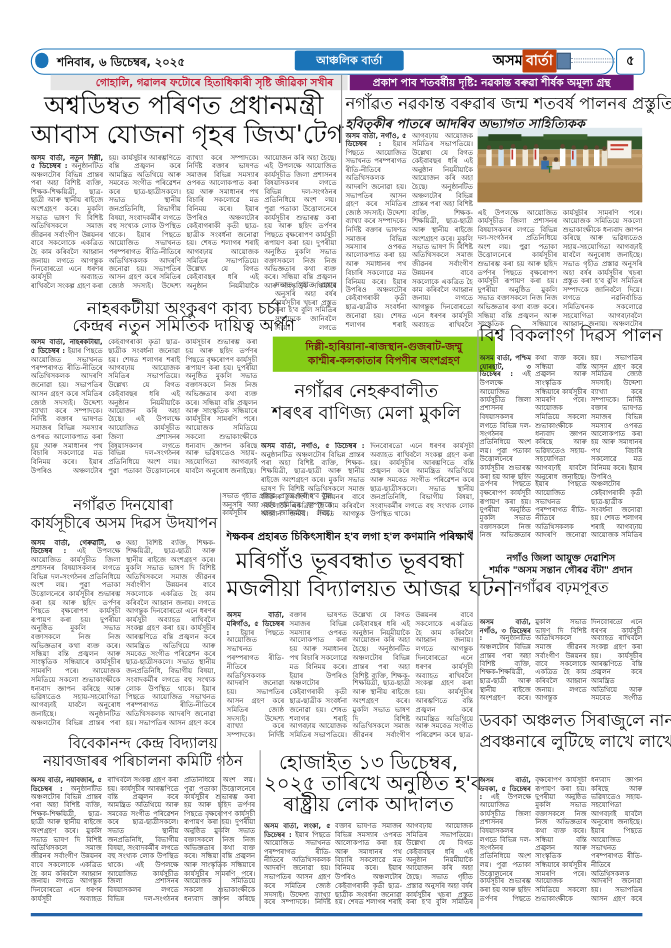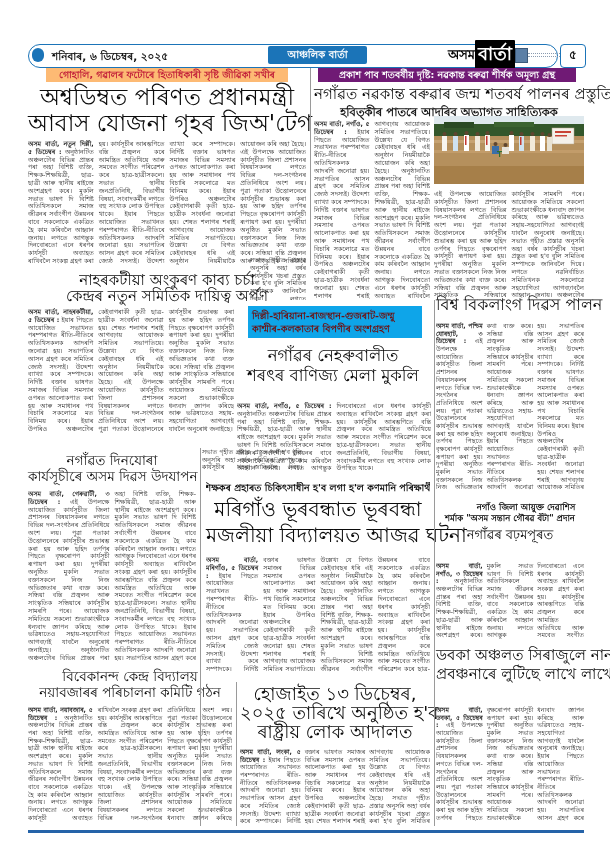--- a/index.html
+++ b/index.html
@@ -7,36 +7,36 @@
        font-family:"DejaVu Sans","Liberation Sans",sans-serif;color:#1c1c1c;}
   .abs{position:absolute;}
   
   .hdr-pill{border:1.5px solid #1b74b8;border-radius:12px;background:#fff;}
   .hdr-cap{background:#1b74b8;border-radius:50%;}
   .hdr-date{font-size:10.5px;font-weight:bold;color:#111;white-space:nowrap;}
   .hdr-section{background:#1b74b8;color:#fff;font-size:10px;font-weight:bold;
                display:flex;align-items:center;justify-content:center;border-radius:2px;white-space:nowrap;}
   .mast{display:flex;align-items:center;gap:0;justify-content:flex-end;}
   .mast-black{font-size:13px;font-weight:bold;color:#000;}
-  .mast-red{font-size:18px;font-weight:bold;color:#fff;background:#000000;padding:0 3px;border-radius:1px;}
+  .mast-red{font-size:13px;font-weight:bold;color:#fff;background:#c2410c;padding:0 3px;border-radius:1px;}
   .mast-logo{width:11px;height:13px;background:#5b7fa6;border:1px solid #3c5a7a;}
   .mast-urls div{width:40px;height:0;border-bottom:1.5px dotted #8a9bb0;margin:2px 0;}
   .pageno{border:1.5px solid #1b74b8;border-radius:4px;display:flex;align-items:center;
           justify-content:center;font-size:12px;font-weight:bold;color:#111;background:#fff;}
   
   .kicker{font-weight:bold;text-align:center;white-space:nowrap;overflow:hidden;
           display:flex;align-items:center;justify-content:center;}
-  .k-pink{background:#fdba74;color:#c2203a;font-size:9.5px;}
+  .k-pink{background:#e5e5e5;color:#c2203a;font-size:9.5px;padding-left:28px;}
   .k-green{background:#701a75;color:#ffffff;font-size:9.5px;}
   .k-plain{color:#0c0c0c;font-size:9.5px;}
-  .redbox{background:#0ea5e9;color:#6d1111;font-weight:bold;
-          font-size:9.5px;line-height:13px;padding:3px 4px;}
+  .redbox{background:#84cc16;color:#6d1111;font-weight:bold;text-align:center;
+          font-size:9.5px;line-height:13px;padding:3px 18px;}
   .hl{font-weight:normal;text-align:center;color:#0b0b0b;}
   .hl div{white-space:nowrap;}
-  .subhl{font-weight:bold;text-align:center;color:#151515;white-space:nowrap;}
+  .subhl{font-weight:bold;color:#151515;white-space:nowrap;font-style:italic;}
   .bodycols{font-size:6.3px;line-height:1.24;text-align:justify;overflow:hidden;color:#222;}
   .bodycols p{margin:0 0 3px 0;}
   .dl{font-weight:bold;}
   .vrule{position:absolute;width:1px;background:#9a9a9a;}
   .botrule{position:absolute;background:#2563a8;}
 </style>
 </head>
 <body>
 
 <div class="abs hdr-pill" style="left:28px;top:44px;width:528px;height:22px;"></div>
@@ -166,21 +166,21 @@
 
 <div class="abs kicker k-plain" style="left:206px;top:482px;width:224px;height:12px;">শিক্ষকৰ প্ৰহাৰত চিকিৎসাধীন হ'ব লগা হ'ল কণমানি পৰিক্ষাৰ্থী</div>
 <div class="abs hl" style="left:206px;top:496px;width:224px;font-size:20px;line-height:26px;">
   <div>মৰিগাঁও ভূৰবন্ধাত ভূৰবন্ধা</div>
   <div>মজলীয়া বিদ্যালয়ত আজৱ ঘটনা</div>
 </div>
 <div class="abs bodycols" style="left:206px;top:556px;width:224px;height:120px;column-count:4;column-gap:5px;">
   <p><b class="dl">অসম বাৰ্তা, মৰিগাঁও, ৫ ডিচেম্বৰ :</b> <span>ইয়াৰ পিছতে আয়োজিত সভাখনত পৰম্পৰাগত ৰীতি-নীতিৰে অতিথিসকলক আদৰণি জনোৱা হয়। সভাপতিৰ আসন গ্ৰহণ কৰে সমিতিৰ জ্যেষ্ঠ সদস্যই। উদ্দেশ্য ব্যাখ্যা কৰে সম্পাদকে। নিৰ্দিষ্ট বক্তাৰ ভাষণত সমাজৰ বিভিন্ন সমস্যাৰ ওপৰত আলোকপাত কৰা হয় আৰু সমাধানৰ পথ বিচাৰি সকলোৱে মত বিনিময় কৰে। ইয়াৰ উপৰিও অঞ্চলটোৰ কেইবাগৰাকী কৃতী ছাত্ৰ-ছাত্ৰীক সংবৰ্ধনা জনোৱা হয়। শেষত শলাগৰ শৰাই আগবঢ়ায় আয়োজক সমিতিৰ সভাপতিয়ে। উল্লেখ্য যে বিগত কেইবাবছৰ ধৰি এই অনুষ্ঠান নিয়মীয়াকৈ আয়োজন কৰি অহা হৈছে।</span> <span>অনুষ্ঠানটিত অঞ্চলটোৰ বিভিন্ন প্ৰান্তৰ পৰা অহা বিশিষ্ট ব্যক্তি, শিক্ষক-শিক্ষয়িত্ৰী, ছাত্ৰ-ছাত্ৰী আৰু স্থানীয় ৰাইজে অংশগ্ৰহণ কৰে। মুকলি সভাত ভাষণ দি বিশিষ্ট অতিথিসকলে সমাজ জীৱনৰ সৰ্বাংগীণ উন্নয়নৰ বাবে সকলোকে একত্ৰিত হৈ কাম কৰিবলৈ আহ্বান জনায়। লগতে আগন্তুক দিনবোৰতো এনে ধৰণৰ কাৰ্যসূচী অব্যাহত ৰাখিবলৈ সংকল্প গ্ৰহণ কৰা হয়। কাৰ্যসূচীৰ আৰম্ভণিতে বন্তি প্ৰজ্বলন কৰে আমন্ত্ৰিত অতিথিয়ে আৰু সমবেত সংগীত পৰিৱেশন কৰে ছাত্ৰ-ছাত্ৰীসকলে। সভাত স্থানীয় জনপ্ৰতিনিধি, বিভাগীয় বিষয়া, সংবাদকৰ্মীৰ লগতে বহু সংখ্যক লোক উপস্থিত থাকে।</span></p>
 </div>
 
-<div class="abs kicker k-plain" style="left:452px;top:502px;width:148px;height:11px;font-size:8.5px;">নগাঁও জিলা আয়ুক্ত দেৱাশিস</div>
+<div class="abs kicker k-plain" style="left:436px;top:502px;width:148px;height:11px;font-size:8.5px;">নগাঁও জিলা আয়ুক্ত দেৱাশিস</div>
 <div class="abs kicker k-plain" style="left:436px;top:513px;width:148px;height:11px;font-size:8.5px;">শৰ্মাক "অসম সন্তান গৌৰৱ বঁটা" প্ৰদান</div>
 <div class="abs hl" style="left:436px;top:527px;width:148px;font-size:13px;line-height:15px;">
   <div>নগাঁৱৰ বঢ়মপূৰত</div>
 </div>
 <div class="abs bodycols" style="left:436px;top:562px;width:148px;height:78px;column-count:3;column-gap:4px;font-size:6.2px;">
   <p><b class="dl">অসম বাৰ্তা, নগাঁও, ৩ ডিচেম্বৰ :</b> <span>অনুষ্ঠানটিত অঞ্চলটোৰ বিভিন্ন প্ৰান্তৰ পৰা অহা বিশিষ্ট ব্যক্তি, শিক্ষক-শিক্ষয়িত্ৰী, ছাত্ৰ-ছাত্ৰী আৰু স্থানীয় ৰাইজে অংশগ্ৰহণ কৰে। মুকলি সভাত ভাষণ দি বিশিষ্ট অতিথিসকলে সমাজ জীৱনৰ সৰ্বাংগীণ উন্নয়নৰ বাবে সকলোকে একত্ৰিত হৈ কাম কৰিবলৈ আহ্বান জনায়। লগতে আগন্তুক দিনবোৰতো এনে ধৰণৰ কাৰ্যসূচী অব্যাহত ৰাখিবলৈ সংকল্প গ্ৰহণ কৰা হয়। কাৰ্যসূচীৰ আৰম্ভণিতে বন্তি প্ৰজ্বলন কৰে আমন্ত্ৰিত অতিথিয়ে আৰু সমবেত সংগীত পৰিৱেশন কৰে ছাত্ৰ-ছাত্ৰীসকলে। সভাত স্থানীয় জনপ্ৰতিনিধি, বিভাগীয় বিষয়া, সংবাদকৰ্মীৰ লগতে বহু সংখ্যক লোক উপস্থিত থাকে।</span></p>
 </div>
 
 <div class="abs hl" style="left:436px;top:646px;width:148px;font-size:15px;line-height:19px;">
   <div>ডবকা অঞ্চলত সিৰাজুলে নানা</div>

